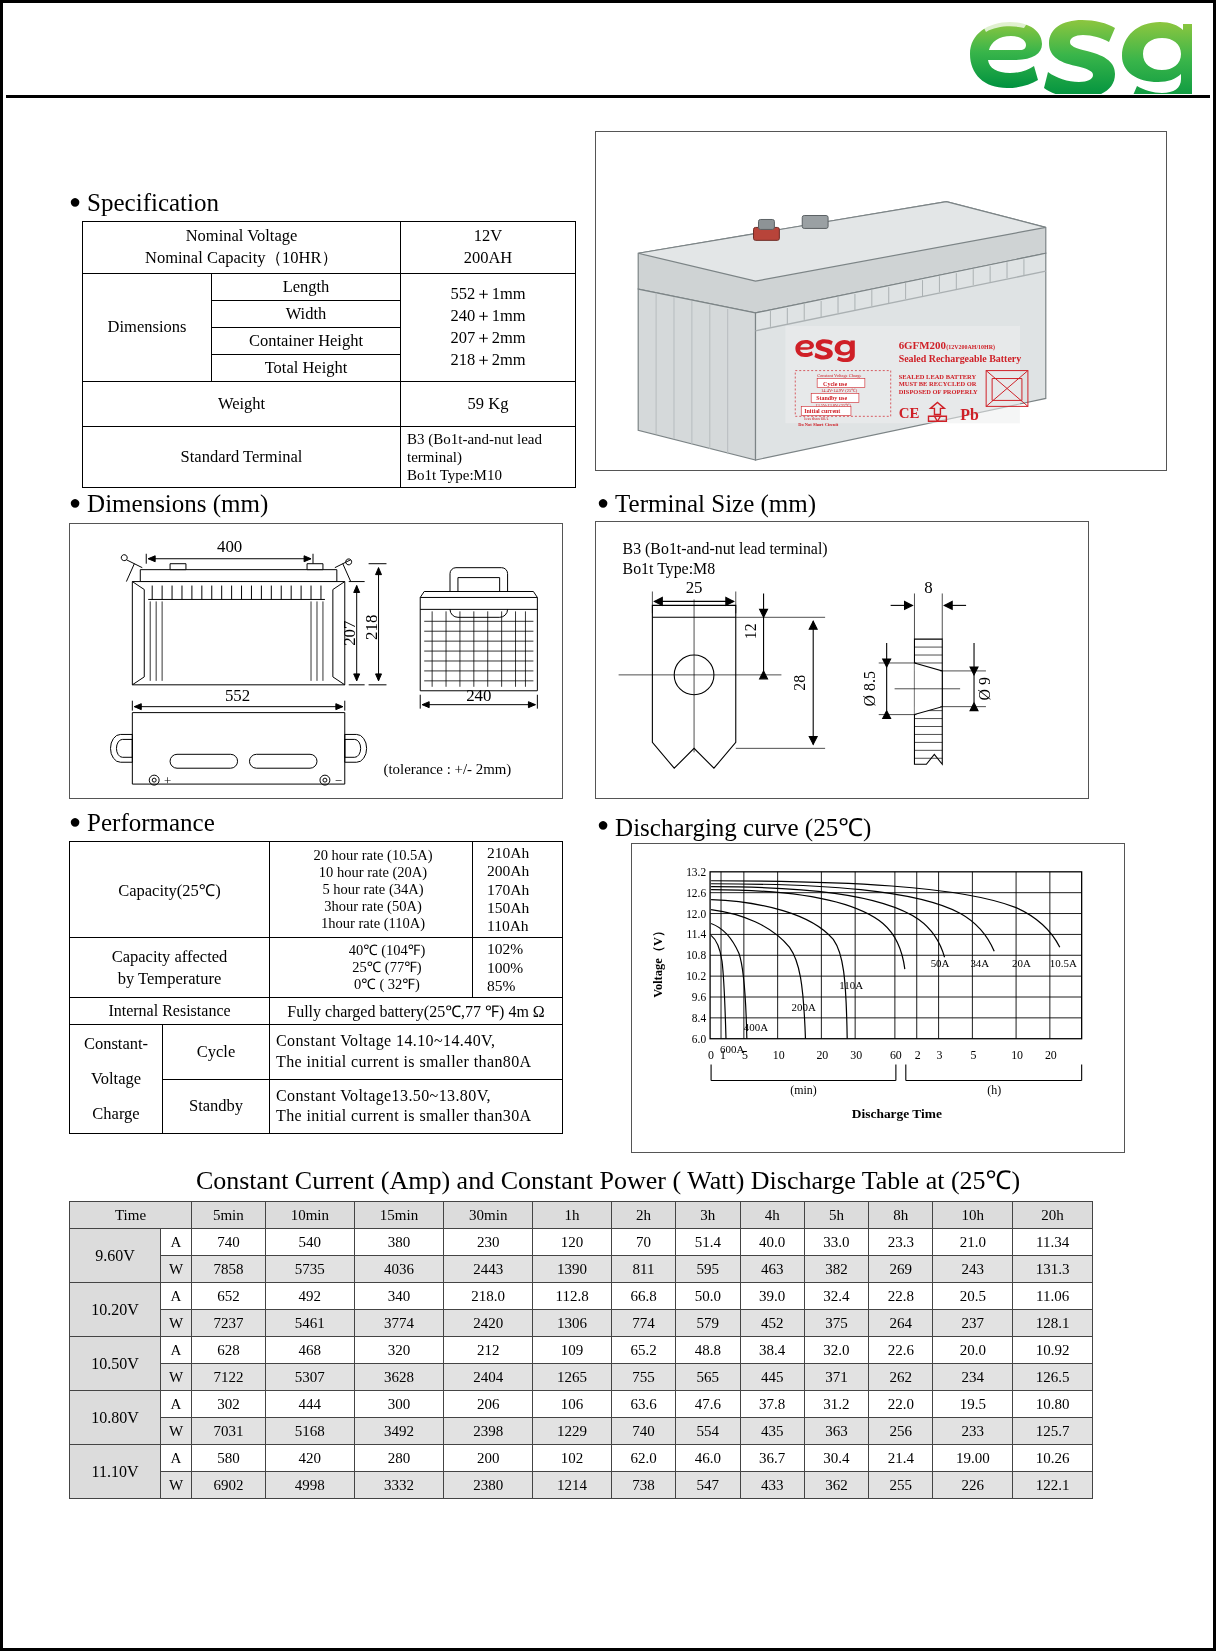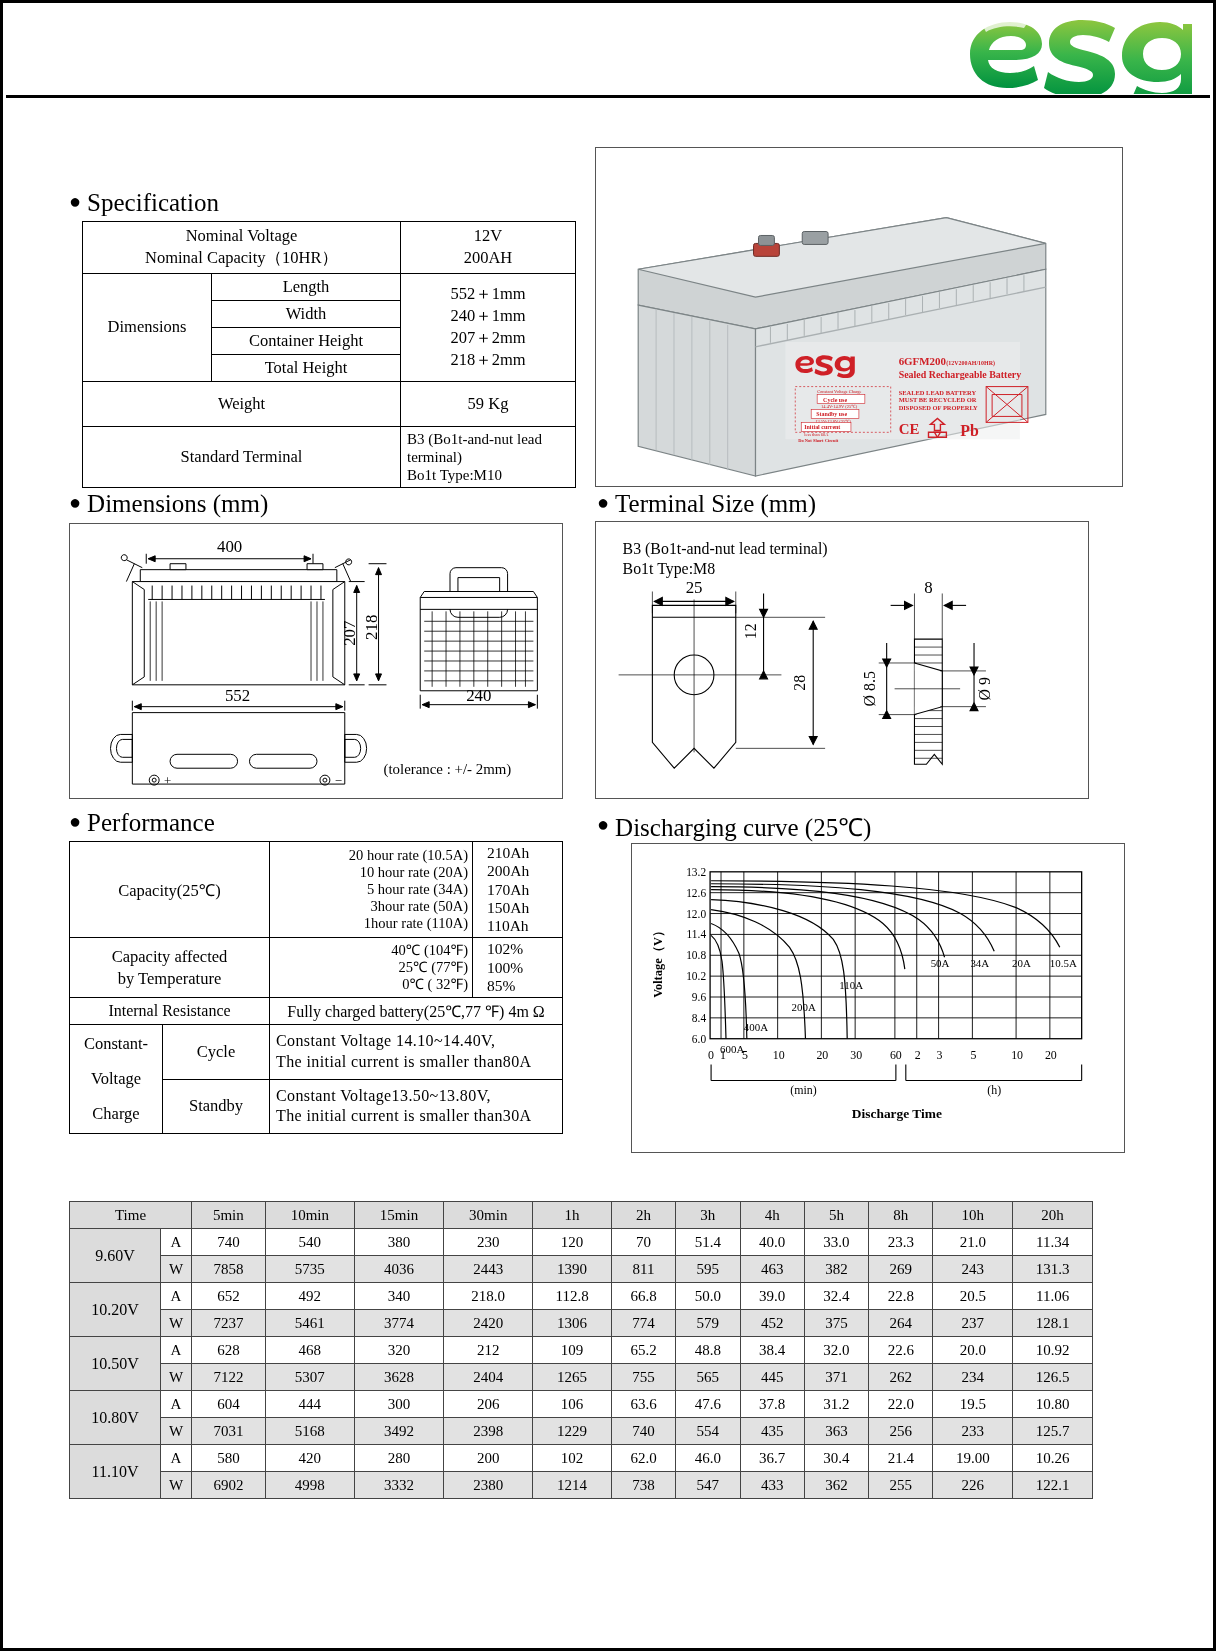--- a/index.html
+++ b/index.html
@@ -52,21 +52,21 @@
   }
   .spec td{
     border:1.6px solid #000;
     padding:3px 4px;
     text-align:center;
     vertical-align:middle;
   }
   .multi{line-height:1.35;}
   
   .photo-box{
-    position:absolute;left:592px;top:144px;width:528px;height:340px;
+    position:absolute;left:592px;top:128px;width:572px;height:340px;
     border:1.5px solid #555;
     box-sizing:border-box;
     background:#fff;
     overflow:hidden;
     text-align:center;
   }
   
   .box{
     position:absolute;border:1.5px solid #555;box-sizing:border-box;background:#fff;
   }
@@ -76,21 +76,21 @@
   .curve-box{left:592px;top:840px;width:494px;height:310px;margin-left:36px;}
   .hd-dim{position:absolute;left:66px;top:487px;}
   .hd-term{position:absolute;left:594px;top:487px;}
   .hd-perf{position:absolute;left:66px;top:806px;}
   .hd-curve{position:absolute;left:594px;top:806px;}
   .hd-spec{position:absolute;left:66px;top:186px;}
   
   .perf{width:494px;font-size:15px;}
   .perf td{border:1.6px solid #000;padding:2px 4px;vertical-align:middle;text-align:center;}
   .perf .lbl{font-size:16.5px;}
-  .perf .list{text-align:right;padding-left:8px;line-height:1.18;font-size:14.5px;}
+  .perf .list{text-align:center;padding-left:8px;line-height:1.18;font-size:14.5px;}
   .perf .listr{text-align:left;padding-left:14px;line-height:1.18;font-size:15.5px;}
   .perf .cv{font-size:16px;letter-spacing:.4px;line-height:1.3;text-align:left;padding-left:6px;}
   
   .dt-title{
     position:absolute;left:0;right:0;top:1158px;
     text-align:center;font-size:26px;white-space:nowrap;
   }
   .dtable{
     position:absolute;left:66px;top:1198px;width:1024px;
     font-size:15px;
@@ -681,20 +681,21 @@
         <path d="M79 238 L265 238"></path>
         <path d="M275 222 L275 238 M452 222 L452 238"></path>
         <path d="M275 238 L452 238"></path>
       </g>
       <text x="172" y="252" font-size="12" text-anchor="middle" fill="#000">(min)</text>
       <text x="364" y="252" font-size="12" text-anchor="middle" fill="#000">(h)</text>
       <text x="266" y="276" font-size="13.5" font-weight="bold" text-anchor="middle" fill="#000">Discharge  Time</text>
     </svg>
   </div>
 
+  <div class="dt-title">Constant Current (Amp) and Constant Power ( Watt) Discharge Table at (25℃)</div>
 
   <table class="dtable">
     <tbody>
         <tr>
       <td class="hdr" colspan="2" style="width:112px">Time</td>
       <td class="hdr">5min</td>
       <td class="hdr">10min</td>
       <td class="hdr">15min</td>
       <td class="hdr">30min</td>
       <td class="hdr">1h</td>
@@ -799,21 +800,21 @@
       <td>445</td>
       <td>371</td>
       <td>262</td>
       <td>234</td>
       <td>126.5</td>
     </tr>
 
     <tr>
       <td class="vlabel" rowspan="2">10.80V</td>
       <td class="aw">A</td>
-      <td>604</td>
+      <td>302</td>
       <td>444</td>
       <td>300</td>
       <td>206</td>
       <td>106</td>
       <td>63.6</td>
       <td>47.6</td>
       <td>37.8</td>
       <td>31.2</td>
       <td>22.0</td>
       <td>19.5</td>

